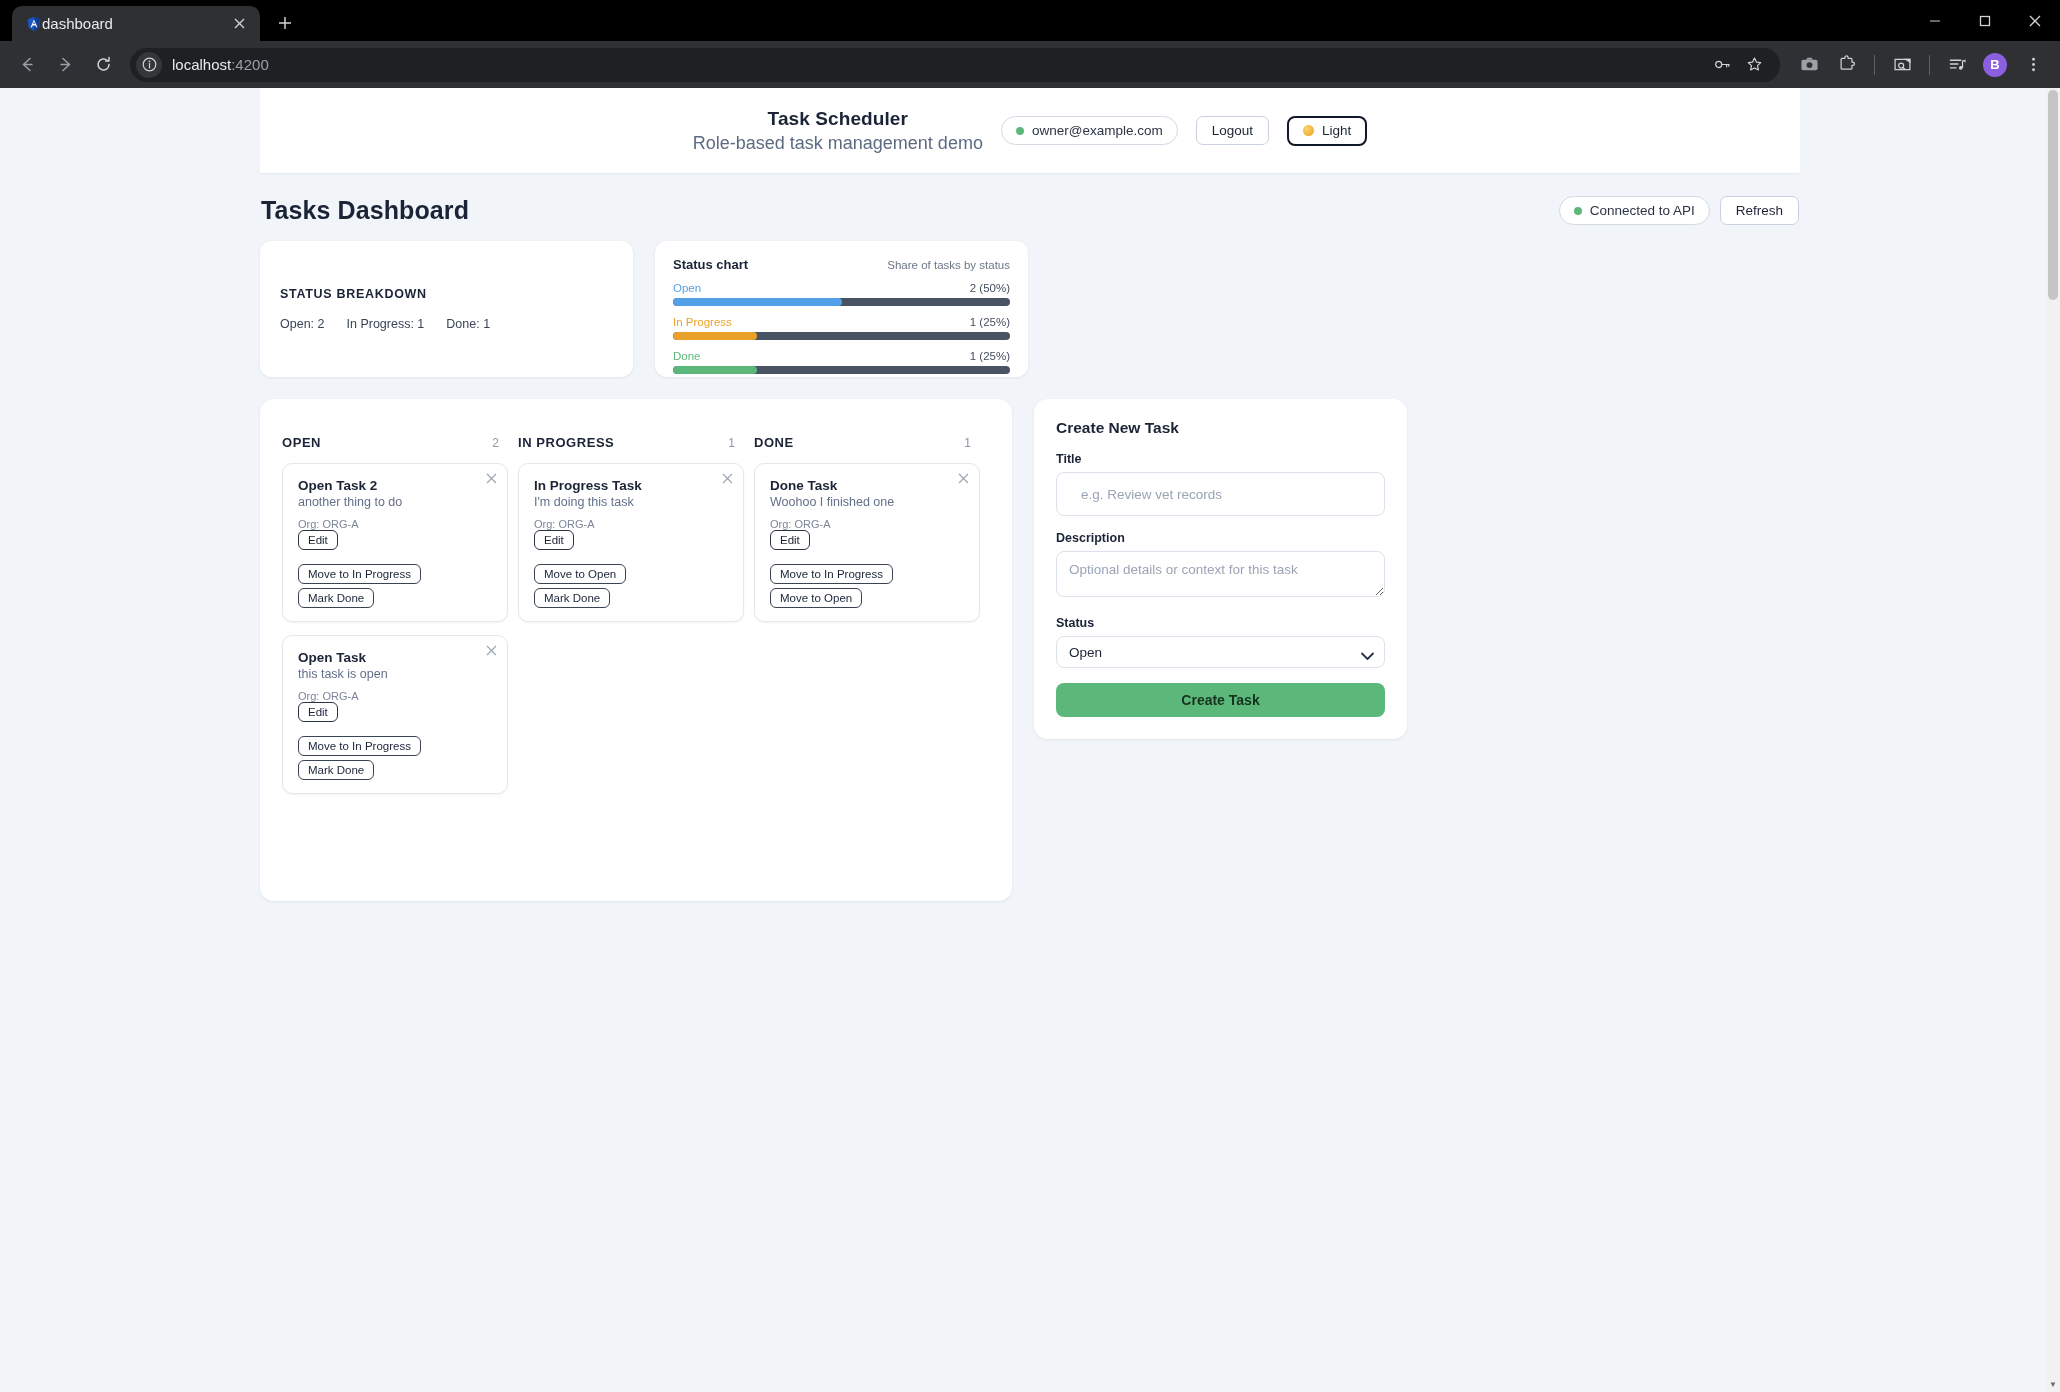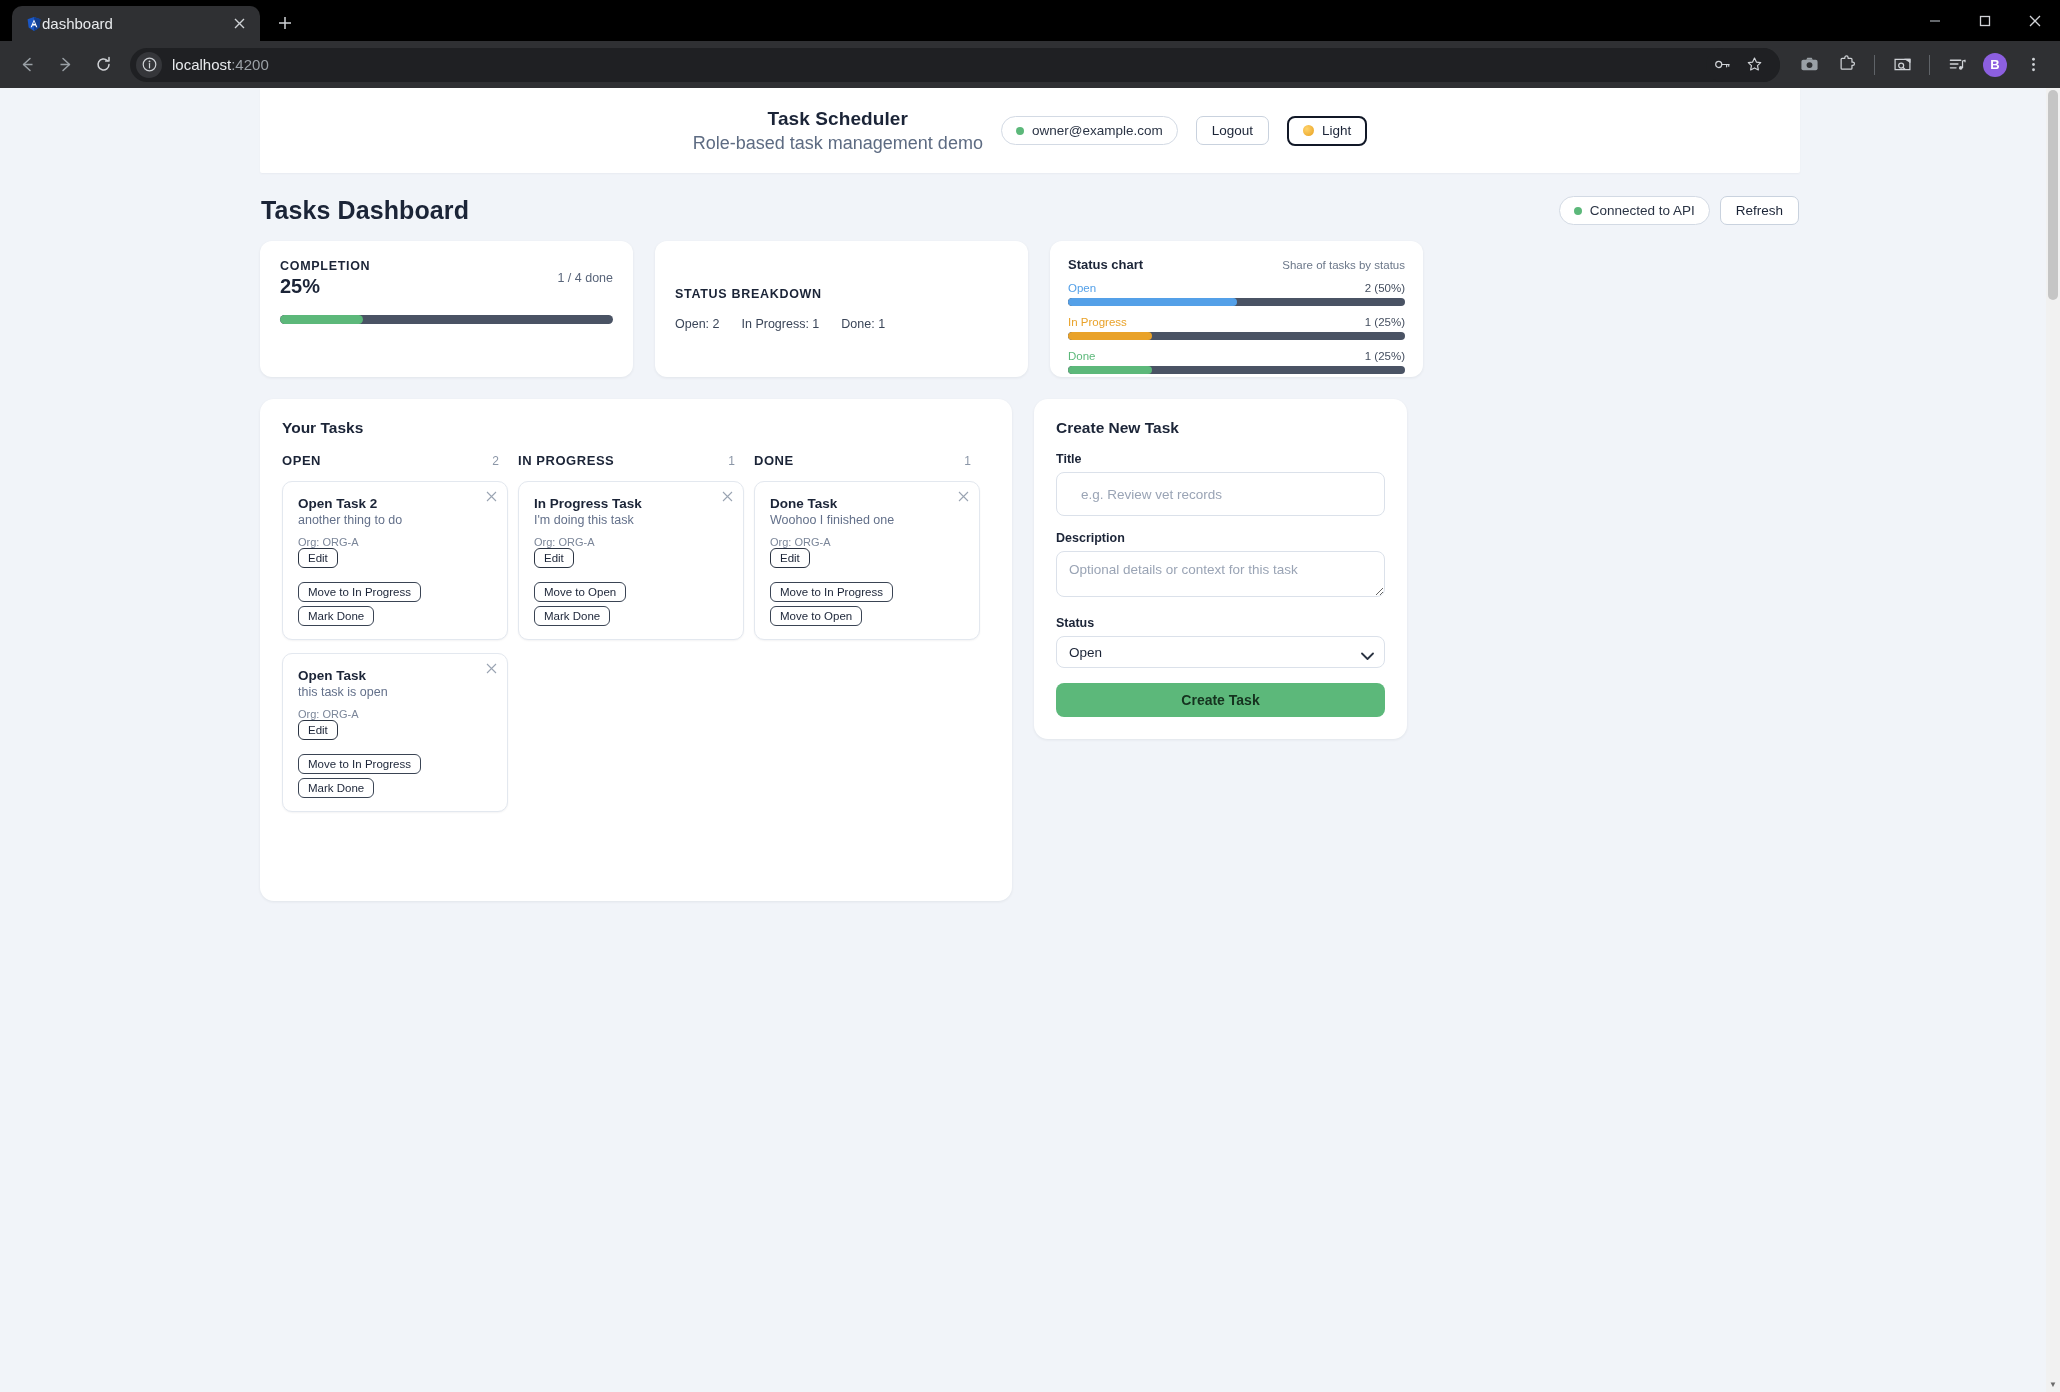--- a/index.html
+++ b/index.html
@@ -320,32 +320,20 @@
           <div class="pill">
             <span class="dot"></span>
             <span>Connected to API</span>
           </div>
           <div class="btn-outline">Refresh</div>
         </div>
       </div>
 
       <div class="statrow">
 
-        <div class="card card-a">
-          <div class="stat-top">
-            <div>
-              <div class="stat-label">COMPLETION</div>
-              <div class="stat-value">25%</div>
-            </div>
-            <div class="stat-sub">1 / 4 done</div>
-          </div>
-          <div class="track" style="background: rgb(74, 83, 100);">
-            <div class="fill" id="completion-fill" style="width: 25%; background: rgb(92, 184, 122);"></div>
-          </div>
-        </div>
 
         <div class="card card-b">
           <div class="bd-title">STATUS BREAKDOWN</div>
           <div class="bd-line" id="breakdown-line">
               <span>Open: 2</span>
               <span>In Progress: 1</span>
               <span>Done: 1</span>
             </div>
         </div>
 
@@ -382,21 +370,20 @@
                   <div class="chart-fill" style="width: 25%; background: rgb(92, 184, 122);"></div>
                 </div>
               </div>
             </div>
         </div>
       </div>
 
       <div class="mainrow">
 
         <div class="tasks-panel">
-          <div class="tasks-title">Your Tasks</div>
           <div class="columns" id="task-columns">
               <div class="column">
                 <div class="col-head">
                   <span class="col-name">OPEN</span>
                   <span class="col-count">2</span>
                 </div>
                 <div class="task">
                   <span class="task-x"><svg width="11" height="11" viewBox="0 0 11 11">
                       <path d="M1 1l9 9M10 1l-9 9" stroke="#9aa4b2" stroke-width="1.1" fill="none"></path>
                     </svg></span>

